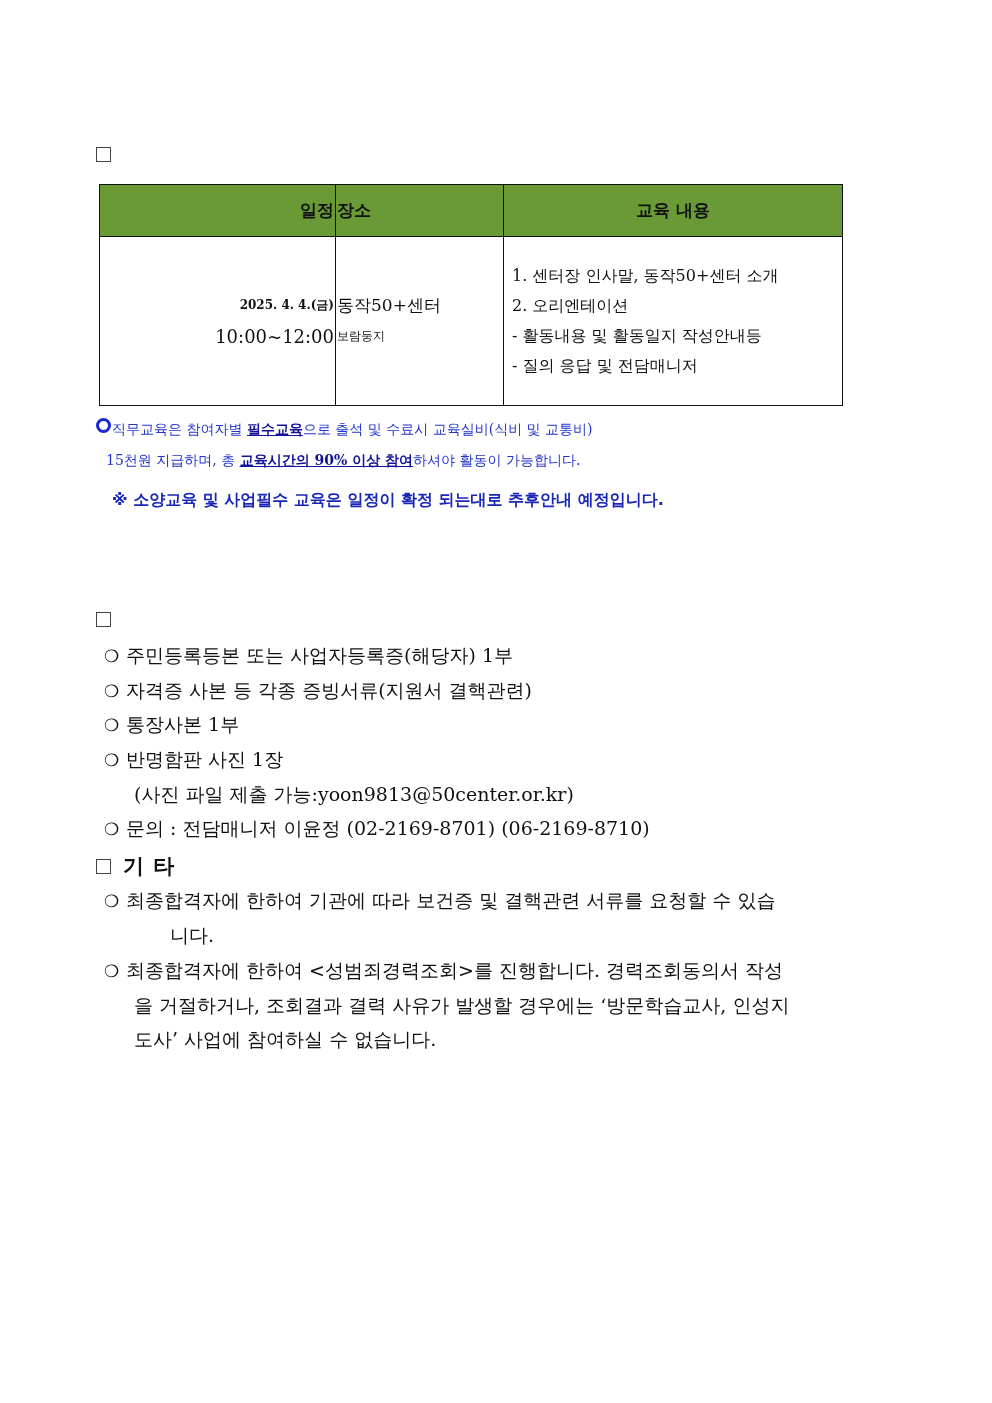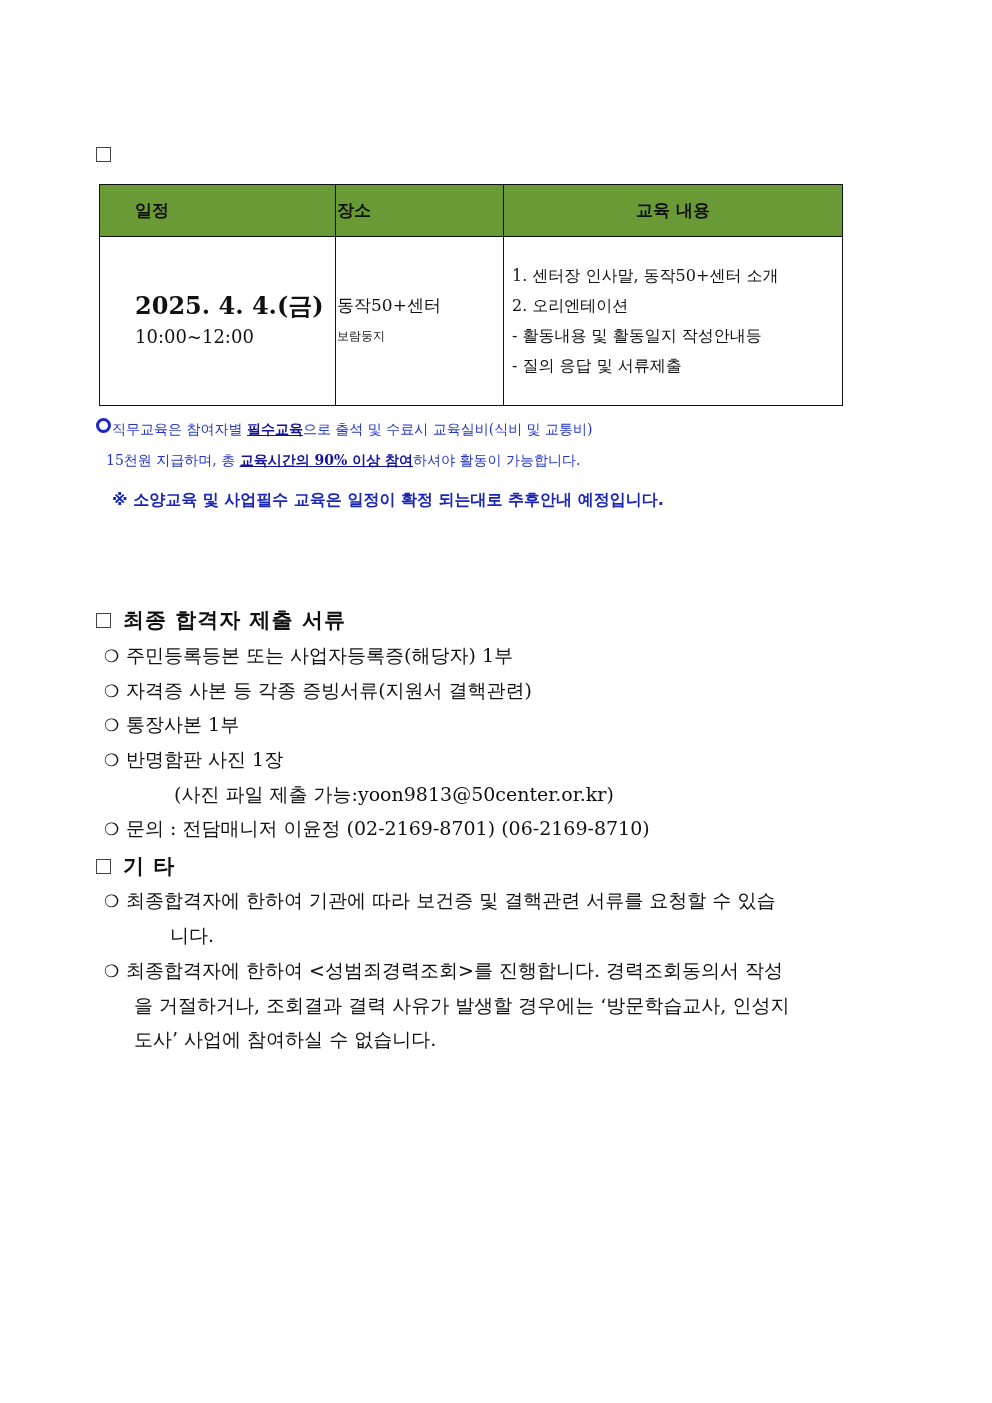--- a/index.html
+++ b/index.html
@@ -7,21 +7,21 @@
            font-family: "DejaVu Serif", "Liberation Serif", serif; color: #111; }
     .abs { position: absolute; white-space: nowrap; }
     .h-title { font-size: 21px; font-weight: bold; letter-spacing: 1px; }
     .box { display: inline-block; width: 15px; height: 15px; border: 1.5px solid #444;
            vertical-align: -1px; margin-right: 12px; box-sizing: border-box; }
     table.sched { position: absolute; left: 99px; top: 184px; width: 744px;
                   border-collapse: collapse; font-size: 17px; }
     table.sched th { background: #6a9a35; height: 49px; font-weight: bold;
                      border: 1.5px solid #111; font-size: 17px; }
     table.sched td { border: 1.5px solid #111; height: 166px; vertical-align: middle; }
-    .c1 { width: 199px; text-align: left; line-height: 31px; padding-left: 35px; }
+    .c1 { width: 199px; text-align: right; line-height: 31px; padding-left: 35px; }
     .c2 { width: 165px; text-align: left; line-height: 31px; }
     .c3 { padding-left: 8px; line-height: 30px; font-size: 16px; }
     .bold { font-weight: bold; }
     .blue { color: #2233cc; font-size: 14px; }
     .uline { text-decoration: underline; font-weight: bold; color: #111199; }
     .note { color: #1a26b8; font-weight: bold; font-size: 16px; font-family: "DejaVu Sans", sans-serif; }
     .item { font-size: 19px; }
     .circ { display: inline-block; width: 22px; font-size: 17px; }
     .dot-icon { display: inline-block; width: 9px; height: 9px; border: 3.5px solid #1a26d0;
                 border-radius: 50%; vertical-align: 1px; margin-right: 1px; }
@@ -37,62 +37,62 @@
   <thead>
     <tr>
       <th class="c1">일정</th>
       <th class="c2">장소</th>
       <th>교육 내용</th>
     </tr>
   </thead>
   <tbody>
     <tr>
       <td class="c1">
-        <div class="bold" style="font-size:24px;">2025. 4. 4.(금)</div>
+        <div class="bold" style="font-size:12px;">2025. 4. 4.(금)</div>
         <div style="font-size:18px;">10:00~12:00</div>
       </td>
       <td class="c2">
         <div>동작50+센터</div>
         <div style="font-size:12px;">보람둥지</div>
       </td>
       <td class="c3">
         <div>1. 센터장 인사말, 동작50+센터 소개</div>
         <div>2. 오리엔테이션</div>
         <div>- 활동내용 및 활동일지 작성안내등</div>
-        <div>- 질의 응답 및 서류제출</div>
+        <div>- 질의 응답 및 전담매니저</div>
       </td>
     </tr>
   </tbody>
 </table>
 
 <div class="abs blue" style="left:96px; top:418px;">
   <span class="dot-icon"></span><span>직무교육은 참여자별 </span><span class="uline">필수교육</span><span>으로 출석 및 수료시 교육실비(식비 및 교통비)</span>
 </div>
 <div class="abs blue" style="left:106px; top:452px;">
   <span>15천원 지급하며, 총 </span><span class="uline">교육시간의 90% 이상 참여</span><span>하셔야 활동이 가능합니다.</span>
 </div>
 <div class="abs note" style="left:112px; top:490px;">※ 소양교육 및 사업필수 교육은 일정이 확정 되는대로 추후안내 예정입니다.</div>
 
 <div class="abs h-title" style="left:96px; top:606px;">
-  <span class="box"></span><span>최종 합격자 제출 서류</span>
+  <span class="box"></span>
 </div>
 
 <div class="abs item" style="left:104px; top:643px;">
   <span class="circ">❍</span><span>주민등록등본 또는 사업자등록증(해당자) 1부</span>
 </div>
 <div class="abs item" style="left:104px; top:678px;">
   <span class="circ">❍</span><span>자격증 사본 등 각종 증빙서류(지원서 결핵관련)</span>
 </div>
 <div class="abs item" style="left:104px; top:712px;">
   <span class="circ">❍</span><span>통장사본 1부</span>
 </div>
 <div class="abs item" style="left:104px; top:747px;">
   <span class="circ">❍</span><span>반명함판 사진 1장</span>
 </div>
-<div class="abs item" style="left:134px; top:782px;margin-left:40px;">(사진 파일 제출 가능:yoon9813@50center.or.kr)</div>
+<div class="abs item" style="left:134px; top:782px;">(사진 파일 제출 가능:yoon9813@50center.or.kr)</div>
 <div class="abs item" style="left:104px; top:816px;">
   <span class="circ">❍</span><span>문의 : 전담매니저 이윤정 (02-2169-8701) (06-2169-8710)</span>
 </div>
 
 <div class="abs h-title" style="left:96px; top:852px;">
   <span class="box"></span><span>기 타</span>
 </div>
 
 <div class="abs item" style="left:104px; top:888px;">
   <span class="circ">❍</span><span>최종합격자에 한하여 기관에 따라 보건증 및 결핵관련 서류를 요청할 수 있습</span>

